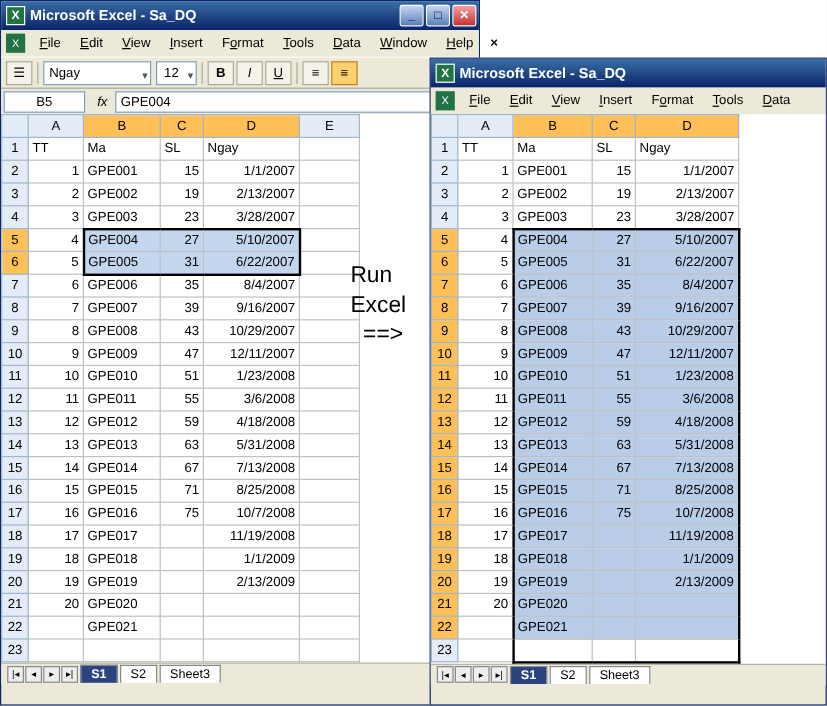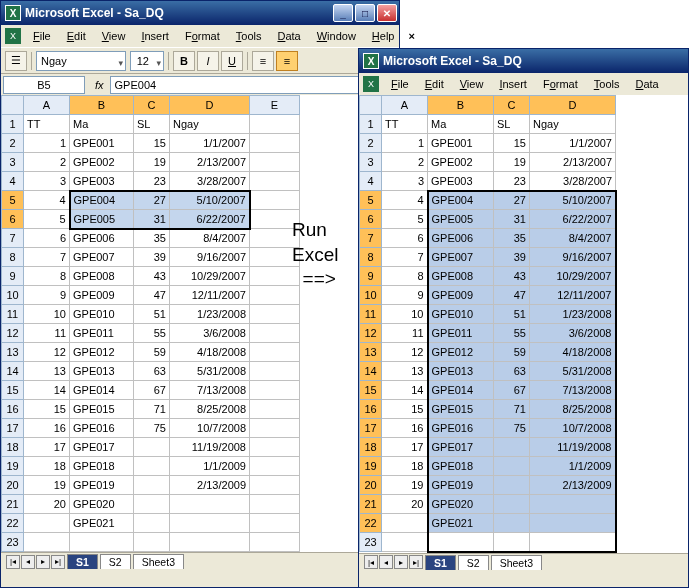--- a/index.html
+++ b/index.html
@@ -37,21 +37,21 @@
           display:flex; align-items:center; justify-content:center; font-size:11px;
           cursor:pointer; }
   .tbtn.active { background:#ffd070; border-color:#c08020; }
   .sep { width:1px; height:18px; background:#aca899; margin:0 2px; }
   .fontsel { border:1px solid #7f9db9; background:#fff; height:20px; padding:0 14px 0 4px;
              font-size:11px; line-height:18px; position:relative; }
   .fontsel:after { content:"▾"; position:absolute; right:2px; top:2px; font-size:9px; color:#555;}
 
   .namebox-row { height:22px; display:flex; align-items:center; background:#ece9d8;
                  border-top:1px solid #aca899; font-size:11px; }
-  .namebox { width:82px; border:1px solid #7f9db9; background:#fff; height:18px;
+  .namebox { width:68px; border:1px solid #7f9db9; background:#fff; height:18px;
              text-align:center; line-height:16px; margin:0 4px 0 2px; }
   .fx { font-style:italic; padding:0 6px; }
   .fbar { flex:1; border:1px solid #7f9db9; background:#fff; height:18px;
           line-height:16px; padding:0 4px; margin-right:2px; }
 
   .sheet { position:relative; background:#fff; }
   .grid { border-collapse:collapse; font-size:11px; }
   .grid th, .grid td { border:1px solid #c0c0c0; height:19px; padding:0 3px;
                        white-space:nowrap; }
   .grid th { background:#e4ecf7; font-weight:normal; text-align:center;

